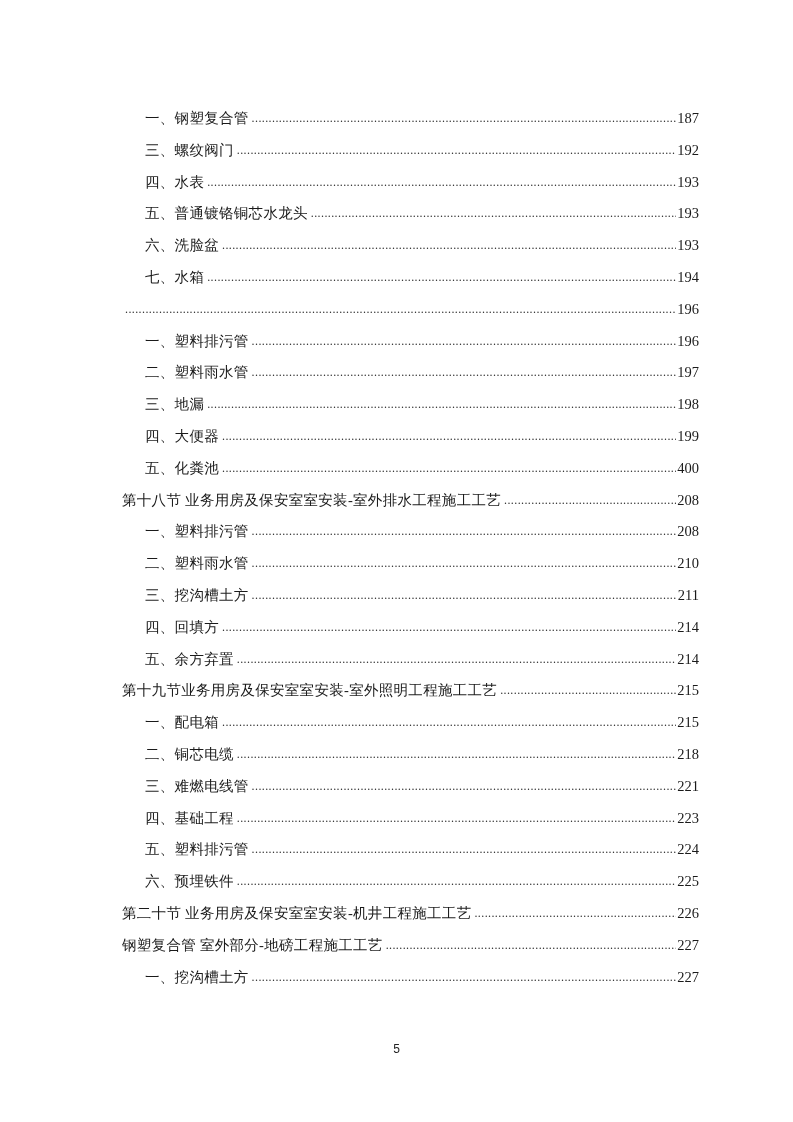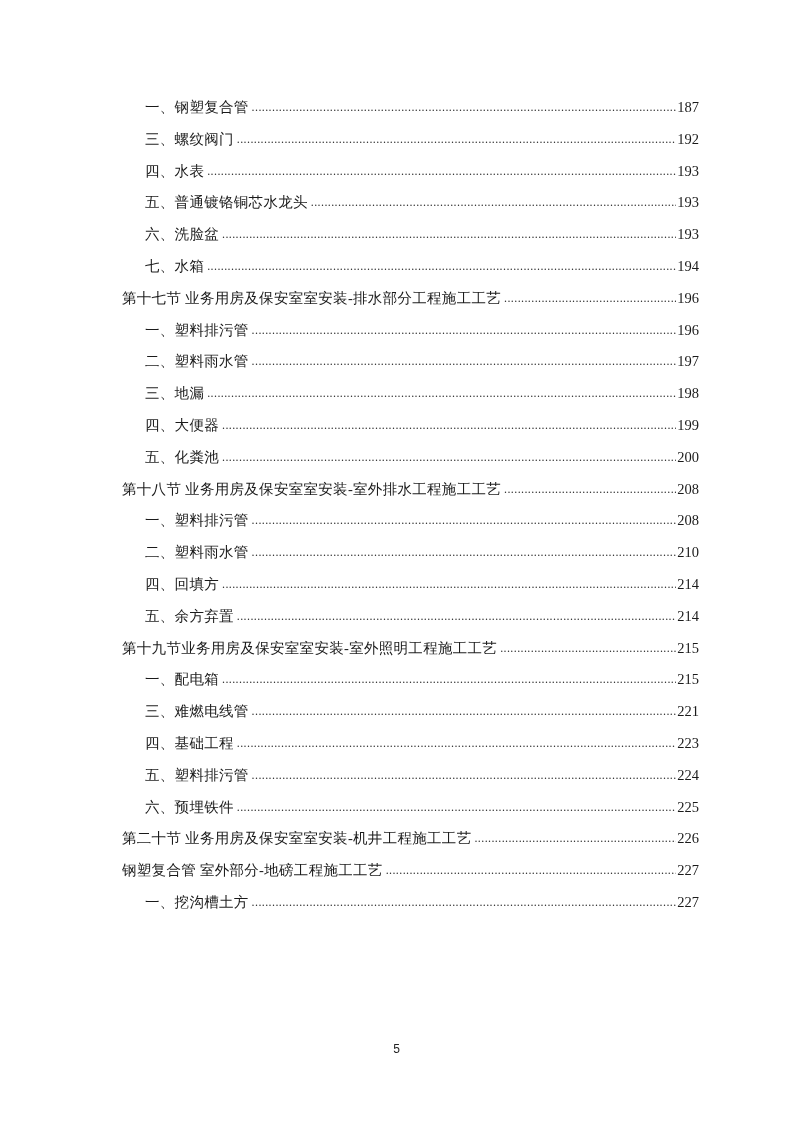--- a/index.html
+++ b/index.html
@@ -1,18 +1,18 @@
 <!DOCTYPE html>
 <html><head>
 <meta charset="utf-8">
 <style>
   html, body { margin:0; padding:0; background:#ffffff; }
   body { width:793px; height:1122px; position:relative; overflow:hidden;
          font-family:"Liberation Serif", "DejaVu Serif", serif; color:#1a1a1a; }
-  .toc { position:absolute; left:122px; top:95px; width:577px; }
+  .toc { position:absolute; left:122px; top:106px; width:577px; }
   .row { display:flex; align-items:baseline; height:31.8px; line-height:24px; font-size:14.5px; white-space:nowrap; }
   .row.l2 { padding-left:23px; }
   .row .title { flex:0 0 auto; letter-spacing:0.3px; }
   .row .dots { flex:1 1 auto; overflow:hidden; margin:0 1px 0 3px; position:relative; top:-1px; }
   .row .dots::before { content:"........................................................................................................................................................................................................................................................................"; letter-spacing:0.4px; font-size:12px; color:#333; }
   .row .page { flex:0 0 auto; text-align:left; font-size:14.5px; }
   .footer { position:absolute; top:1042px; left:0; width:793px; text-align:center; font-family:"Liberation Sans", "DejaVu Sans", sans-serif; font-size:12px; color:#222; }
 </style>
 </head>
 <body>
@@ -42,21 +42,20 @@
       <span class="title">六、洗脸盆</span>
       <span class="dots"></span>
       <span class="page">193</span>
     </div>
     <div class="row l2">
       <span class="title">七、水箱</span>
       <span class="dots"></span>
       <span class="page">194</span>
     </div>
     <div class="row l1">
-      <span class="title">第十七节  业务用房及保安室室安装-排水部分工程施工工艺</span>
       <span class="dots"></span>
       <span class="page">196</span>
     </div>
     <div class="row l2">
       <span class="title">一、塑料排污管</span>
       <span class="dots"></span>
       <span class="page">196</span>
     </div>
     <div class="row l2">
       <span class="title">二、塑料雨水管</span>
@@ -69,56 +68,66 @@
       <span class="page">198</span>
     </div>
     <div class="row l2">
       <span class="title">四、大便器</span>
       <span class="dots"></span>
       <span class="page">199</span>
     </div>
     <div class="row l2">
       <span class="title">五、化粪池</span>
       <span class="dots"></span>
-      <span class="page">200</span>
+      <span class="page">400</span>
     </div>
     <div class="row l1">
       <span class="title">第十八节  业务用房及保安室室安装-室外排水工程施工工艺</span>
       <span class="dots"></span>
       <span class="page">208</span>
     </div>
     <div class="row l2">
       <span class="title">一、塑料排污管</span>
       <span class="dots"></span>
       <span class="page">208</span>
     </div>
     <div class="row l2">
       <span class="title">二、塑料雨水管</span>
       <span class="dots"></span>
       <span class="page">210</span>
+    </div>
+    <div class="row l2">
+      <span class="title">三、挖沟槽土方</span>
+      <span class="dots"></span>
+      <span class="page">211</span>
     </div>
     <div class="row l2">
       <span class="title">四、回填方</span>
       <span class="dots"></span>
       <span class="page">214</span>
     </div>
     <div class="row l2">
       <span class="title">五、余方弃置</span>
       <span class="dots"></span>
       <span class="page">214</span>
     </div>
     <div class="row l1">
       <span class="title">第十九节业务用房及保安室室安装-室外照明工程施工工艺</span>
       <span class="dots"></span>
       <span class="page">215</span>
     </div>
     <div class="row l2">
       <span class="title">一、配电箱</span>
       <span class="dots"></span>
       <span class="page">215</span>
+    </div>
+    <div class="row l2">
+      <span class="title">二、铜芯电缆</span>
+      <span class="dots"></span>
+      <span class="page">218</span>
     </div>
     <div class="row l2">
       <span class="title">三、难燃电线管</span>
       <span class="dots"></span>
       <span class="page">221</span>
     </div>
     <div class="row l2">
       <span class="title">四、基础工程</span>
       <span class="dots"></span>
       <span class="page">223</span>

